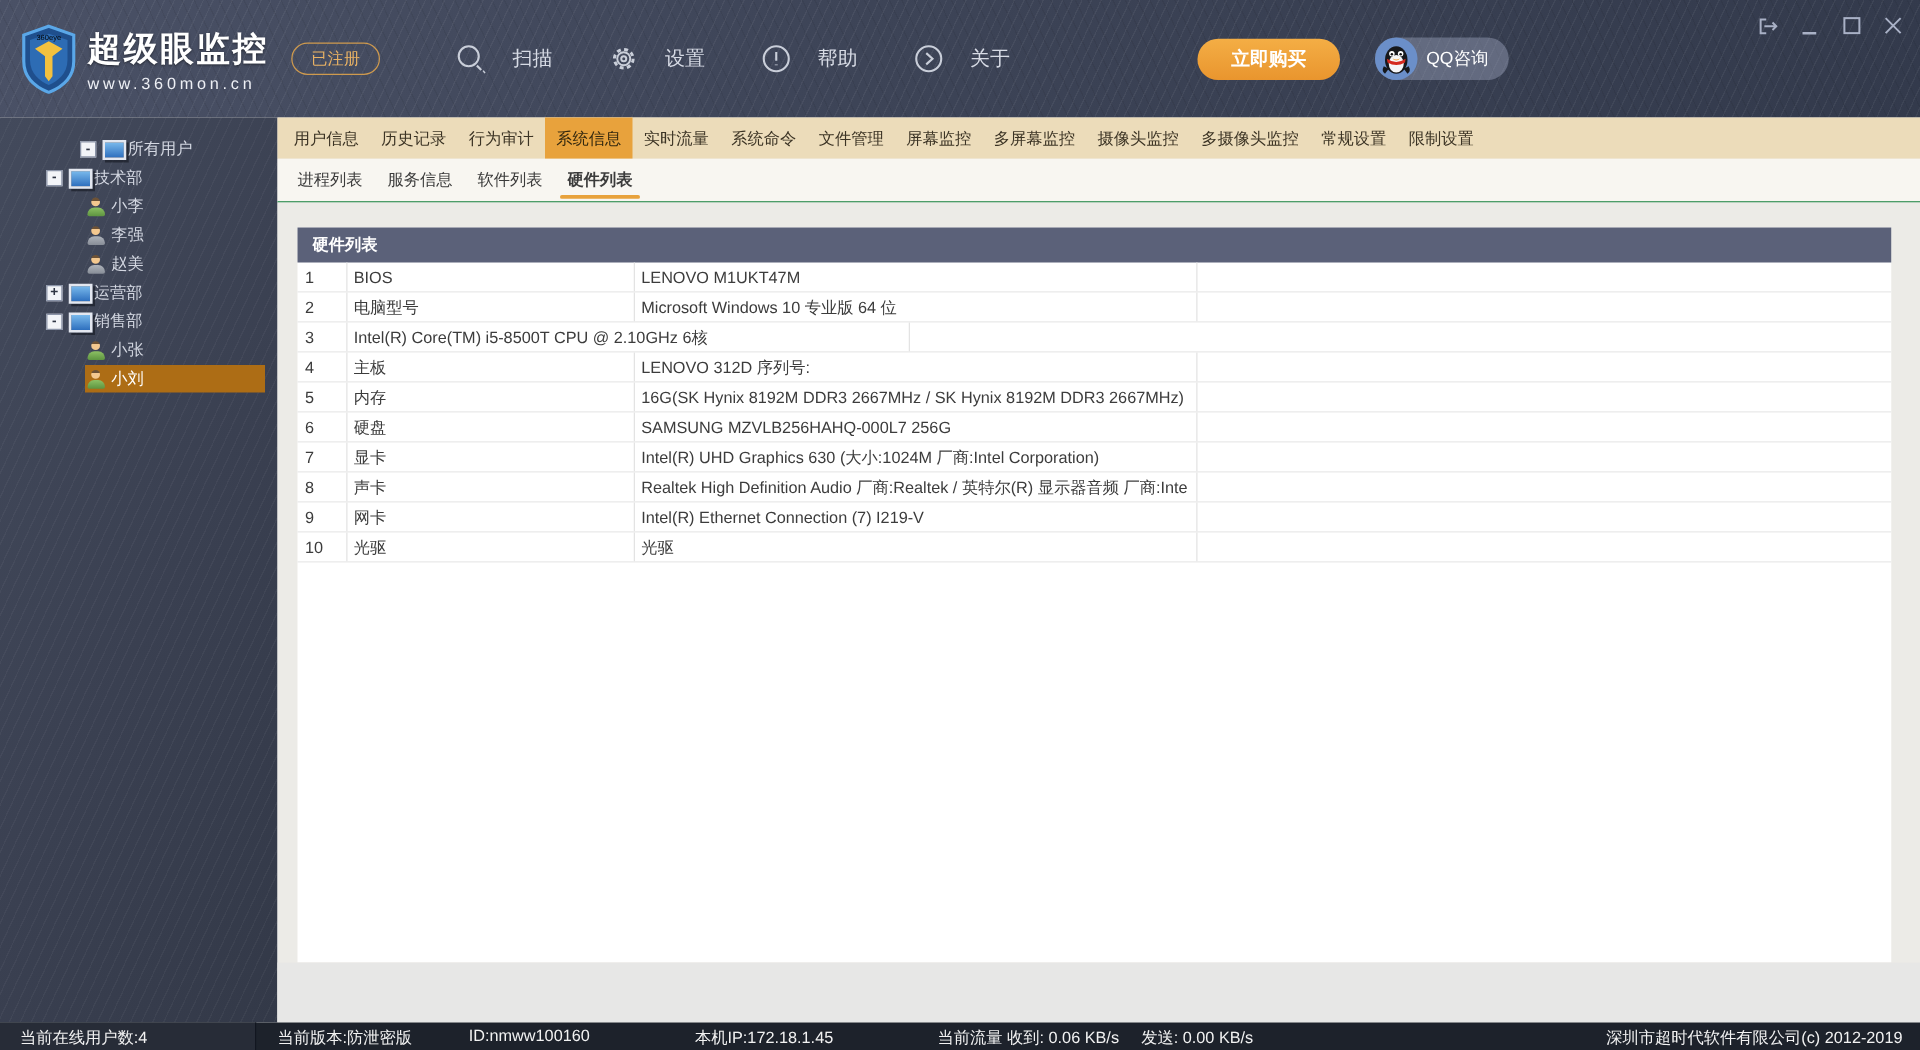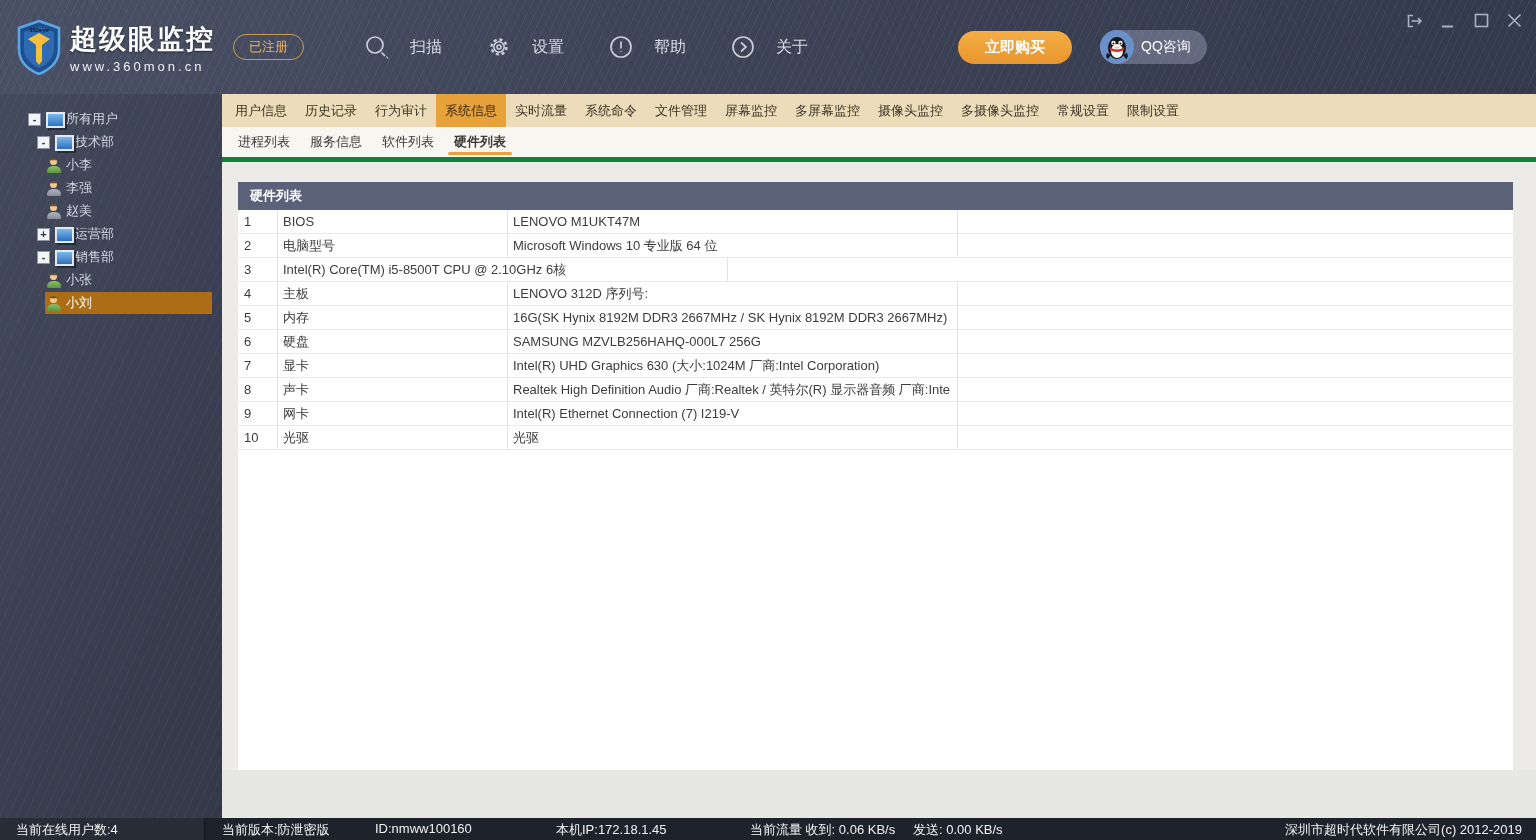--- a/index.html
+++ b/index.html
@@ -42,23 +42,23 @@
   .win-btn svg { stroke:#a9b1c6; fill:none; stroke-width:1.6; }
 
   
   .sidebar { position:absolute; left:0; top:94px; width:222px; height:724px;
     background:
       repeating-linear-gradient(115deg, rgba(255,255,255,0.04) 0 1px, rgba(255,255,255,0) 1px 8px),
       linear-gradient(115deg,#434a5c 0%, #3a4051 55%, #333948 100%); }
   .tree { padding-top:14px; width:212px; }
   .tree-row { display:flex; align-items:center; height:22px; margin-bottom:1px;
     cursor:pointer; }
-  .tree-row.d0 { padding-left:28px; }
+  .tree-row.d0 { padding-left:28px;margin-left:36px; }
   .tree-row.d1 { padding-left:37px; }
-  .tree-row.d2 { padding-left:28px; }
+  .tree-row.d2 { padding-left:51px; }
   .exp { width:13px; height:13px; flex:0 0 13px; margin-right:4px;
     background:#f2f4f8; border:1px solid #8b94a8; color:#2f3544;
     font-size:11px; line-height:10px; text-align:center; font-weight:bold; }
   .exp-minus::before { content:"-"; }
   .exp-plus::before { content:"+"; }
   .exp-none { visibility:hidden; }
   .node-body { display:flex; align-items:center; flex:1; height:22px;
     padding-left:1px; }
   .tree-row.sel .node-body { background:#ad6d15; }
   .node-icon { width:17px; height:15px; position:relative; flex:0 0 17px; }
@@ -76,21 +76,21 @@
   .tree-row.sel .node-label { color:#fff; }
 
   
   .tabbar { position:absolute; left:222px; top:94px; width:1314px; height:33px;
     background:#ecdcba; display:flex; align-items:stretch; padding-left:4px; }
   .tab { display:flex; align-items:center; padding:0 9px; font-size:13px;
     color:#3c3425; cursor:pointer; white-space:nowrap; }
   .tab.active { background:#e8a23c; color:#33280f; }
   .subtabbar { position:absolute; left:222px; top:127px; width:1314px; height:35px;
     background:#f8f6f1; display:flex; align-items:stretch; padding-left:6px;
-    border-bottom:5px solid #15803d; }
+    border-bottom:1px solid #15803d; }
   .subtab { display:flex; align-items:center; padding:0 10px; font-size:13px;
     color:#3b3b3b; cursor:pointer; position:relative; white-space:nowrap; }
   .subtab.active { font-weight:bold; }
   .subtab.active::after { content:""; position:absolute; left:4px; right:4px;
     bottom:2px; height:3px; background:#e8a23c; border-radius:2px; }
 
   
   .content { position:absolute; left:222px; top:162px; width:1314px; height:656px;
     background:#ecebe7; }
   .panel { position:absolute; left:16px; top:20px; width:1275px; height:588px;

